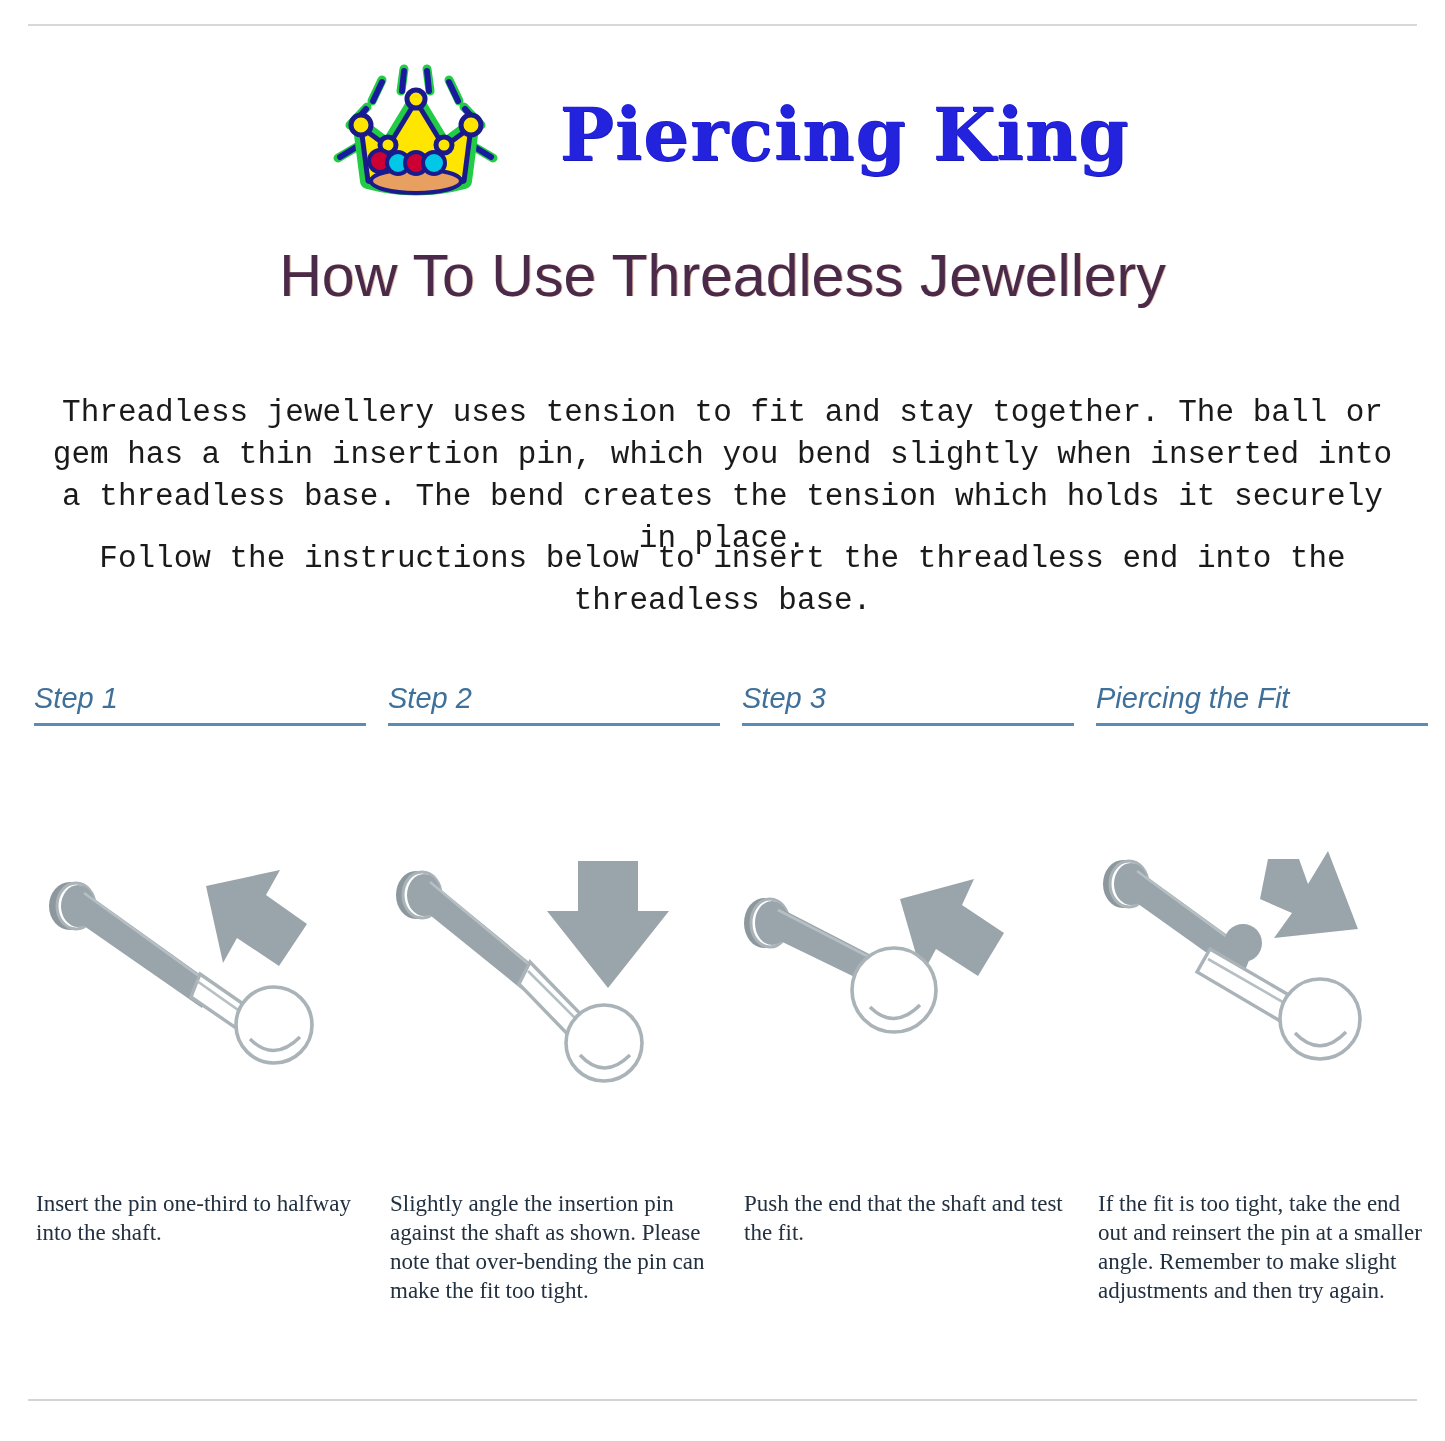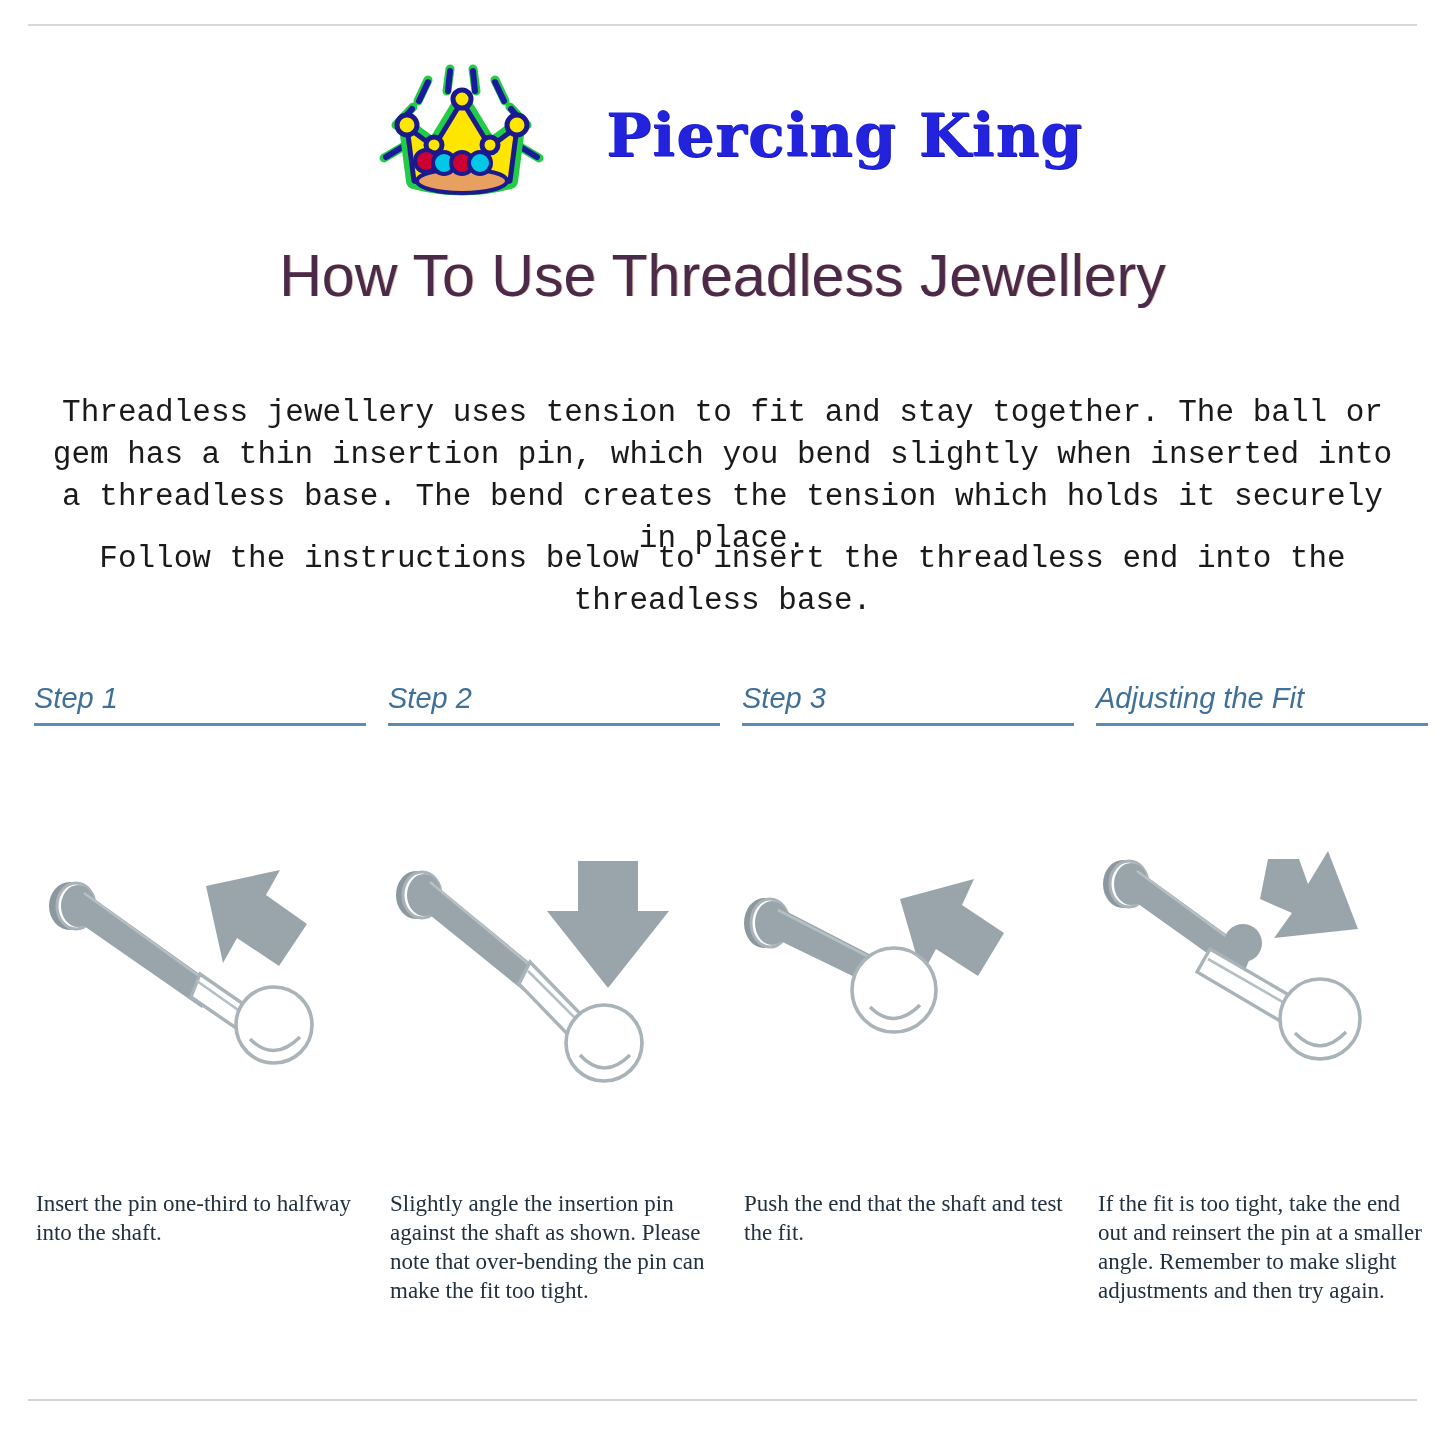--- a/index.html
+++ b/index.html
@@ -45,21 +45,21 @@
   .crown-wrap {
     width: 200px;
     height: 150px;
     flex: 0 0 auto;
   }
   .brand-name {
     flex: 0 0 auto;
     margin-left: 44px;
     font-family: "DejaVu Serif", serif;
     font-weight: bold;
-    font-size: 60px;
+    font-size: 72px;
     line-height: 1;
     letter-spacing: 1px;
     color: #2323dd;
     text-shadow: 1px 1px 0 #1b1bbb;
     padding-bottom: 6px;
   }
 
   
   .page-title {
     position: absolute;
@@ -266,21 +266,21 @@
             <path d="M36 79 L164 145" class="g-stroke-t"></path>
             <circle cx="152" cy="159" r="42" class="g-light" stroke="#a9b3b8" stroke-width="3.6"></circle>
             <path d="M128 176 Q152 200 178 174" class="g-stroke"></path>
           </g>
         </svg>
       </div>
       <div class="col-caption">Push the end that the shaft and test the fit.</div>
     </div>
 
     <div class="col">
-      <div class="col-head">Adjusting the Fit</div>
+      <div class="col-head">Piercing the Fit</div>
       <div class="col-figure">
         <svg viewBox="0 0 335 300" width="335" height="300">
           <g>
             <path class="arrow" d="M172 28 L203 28 L212 53 L232 20 L262 98 L178 107 L196 82 L164 68 Z"></path>
           </g>
           <g>
             <ellipse cx="27" cy="53" rx="20" ry="24" class="g-fill-d"></ellipse>
             <ellipse cx="33" cy="53" rx="19" ry="23" class="g-light" stroke="#a9b3b8" stroke-width="3"></ellipse>
             <ellipse cx="35" cy="53" rx="17" ry="21" class="g-fill"></ellipse>
             <path d="M39 37 L156 122 L146 147 L31 65 Z" class="g-fill"></path>

